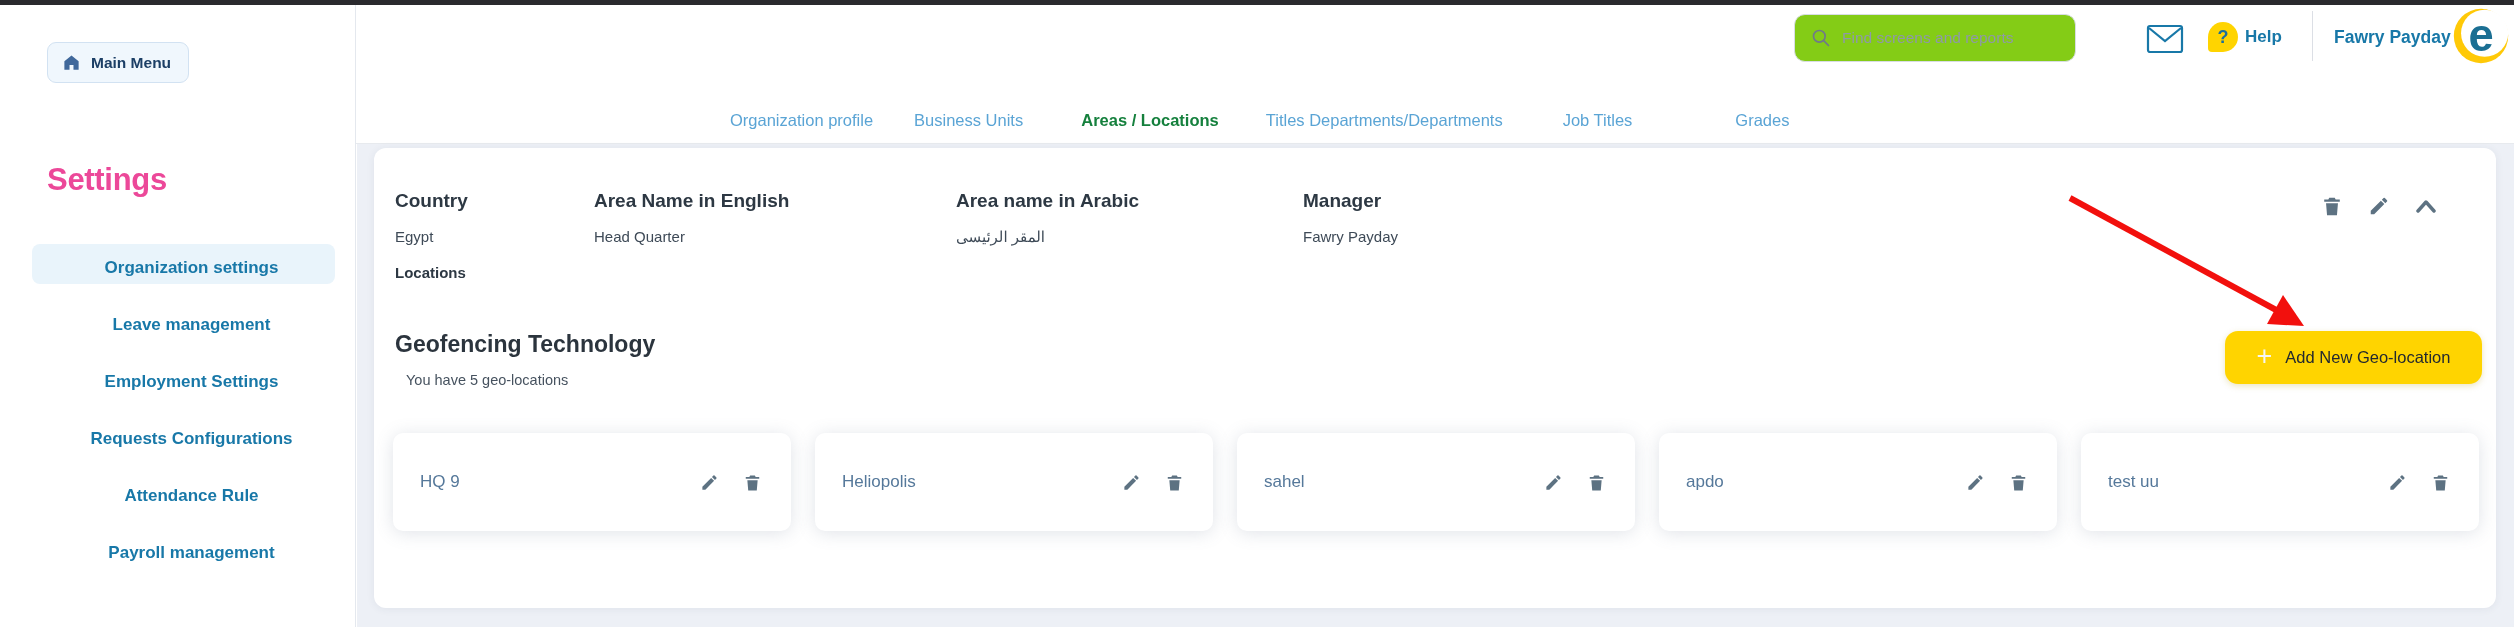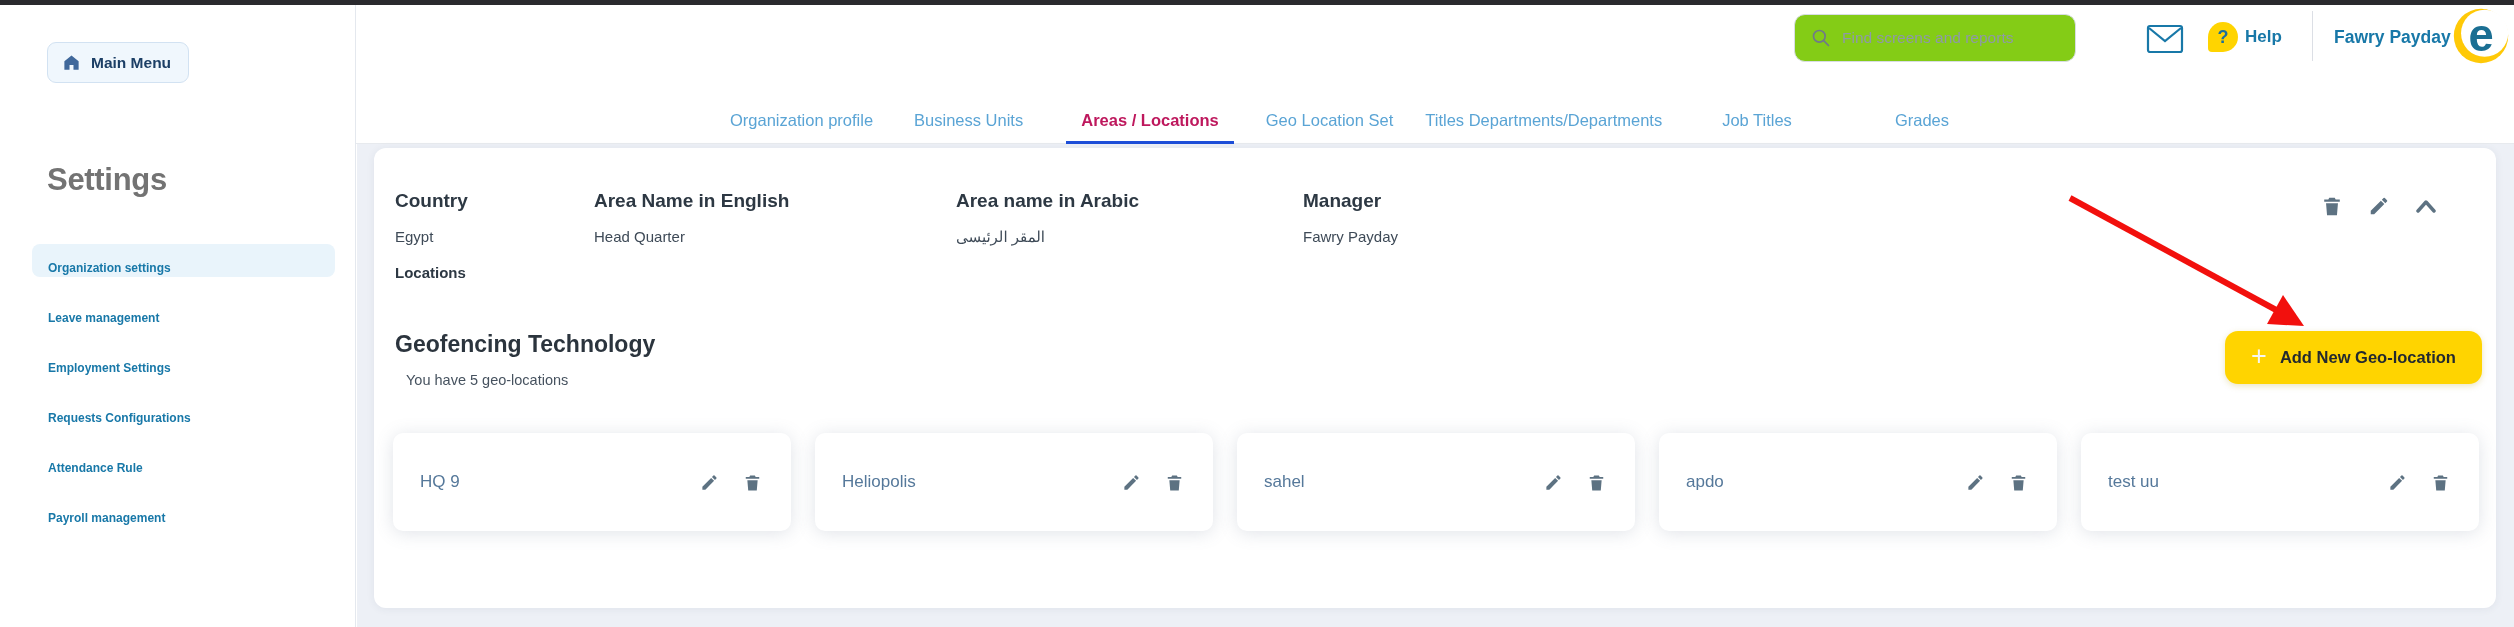--- a/index.html
+++ b/index.html
@@ -6,23 +6,23 @@
   html,body { width:2514px; height:627px; background:#fff; font-family:"Liberation Sans", sans-serif; }
   .app { position:relative; width:2514px; height:627px; background:#fff; overflow:hidden; }
 
   
   .top-strip { position:absolute; left:0; top:0; width:2514px; height:5px; background:#2a2a2e; }
 
   
   .sidebar { position:absolute; left:0; top:5px; width:356px; height:622px; background:#fff; border-right:1px solid #e4e8ee; }
   .main-menu { position:absolute; left:47px; top:37px; width:142px; height:41px; background:#f0f7fd; border:1.5px solid #d2e2f2; border-radius:9px; display:flex; align-items:center; gap:10px; padding-left:14px; cursor:pointer; }
   .main-menu span { font-size:15.5px; font-weight:700; color:#1c3f66; }
-  .settings-title { position:absolute; left:47px; top:157px; font-size:31px; font-weight:700; color:#737373; letter-spacing:-.3px; }
+  .settings-title { position:absolute; left:47px; top:157px; font-size:31px; font-weight:700; color:#ec4899; letter-spacing:-.3px; }
   .nav { position:absolute; left:0; top:239px; width:356px; }
-  .nav-item { margin:0 0 17px 32px; width:303px; height:33px; line-height:48px; padding-left:16px; border-radius:8px; font-size:12px; font-weight:700; color:#1878a8; cursor:pointer; white-space:nowrap; }
+  .nav-item { margin:0 0 17px 32px; width:303px; height:40px; line-height:48px; padding-left:16px; border-radius:8px; font-size:17px; font-weight:700; color:#1878a8; cursor:pointer; white-space:nowrap;text-align:center; }
   .nav-item.active { background:#e9f4fb; }
 
   
   .header { position:absolute; left:356px; top:5px; width:2158px; height:139px; background:#fff; border-bottom:1px solid #e7eaee; }
   .search-box { position:absolute; left:1438px; top:9px; width:282px; height:48px; border:1px solid #d8dde4; border-radius:11px; display:flex; align-items:center; gap:11px; padding:0 16px; background:#84cc16; }
   .search-box input { border:none; outline:none; flex:1; font-size:15.5px; color:#333; font-family:"Liberation Sans", sans-serif; background:transparent; }
   .search-box input::placeholder { color:#8e99a8; }
   .mail-btn { position:absolute; left:1790px; top:18px; width:38px; height:32px; cursor:pointer; }
   .help-btn { position:absolute; left:1852px; top:17px; display:flex; align-items:center; gap:7px; cursor:pointer; }
   .help-badge { width:30px; height:30px; border-radius:50% 50% 50% 4px; background:#ffd400; color:#1a6f9c; font-size:18px; font-weight:700; display:flex; align-items:center; justify-content:center; }
@@ -30,41 +30,41 @@
   .header-divider { position:absolute; left:1956px; top:6px; width:1px; height:50px; background:#dcdfe5; }
   .brand-name { position:absolute; left:1978px; top:22px; font-size:17.5px; font-weight:700; color:#1878a8; }
   .brand-logo { position:absolute; left:2096px; top:2px; width:58px; height:58px; cursor:pointer; }
 
   
   .tabs { position:absolute; left:374px; top:93px; height:51px; display:flex; align-items:stretch; }
   .tab { font-size:16.5px; color:#5aa4d5; line-height:44px; cursor:pointer; white-space:nowrap; }
   .tab.t0 { margin-right:41px; } .tab.t1 { margin-right:43px; }
   .tab.t2 { margin-right:32px; } .tab.t3 { margin-right:32px; }
   .tab.t4 { margin-right:60px; } .tab.t5 { margin-right:103px; }
-  .tab.active { color:#be185d; font-weight:700; border-bottom:8px solid #1d4ed8; padding:0 15px; }
+  .tab.active { color:#15803d; font-weight:700; border-bottom:4px solid #1d4ed8; padding:0 15px; }
 
   
   .main-bg { position:absolute; left:357px; top:144px; width:2157px; height:483px; background:#edf0f6; }
   .panel { position:absolute; left:17px; top:4px; width:2122px; height:460px; background:#fff; border-radius:12px; box-shadow:0 1px 8px rgba(40,60,90,.07); }
 
   .field { position:absolute; top:42px; }
   .field.f0 { left:21px; } .field.f1 { left:220px; } .field.f2 { left:582px; } .field.f3 { left:929px; }
   .field .flabel { font-size:19px; font-weight:700; color:#2d3843; margin-bottom:16px; }
   .field .fvalue { font-size:15px; color:#3e4a57; }
   .locations-label { position:absolute; left:21px; top:116px; font-size:15px; font-weight:700; color:#2d3843; }
 
   .panel-actions { position:absolute; right:58px; top:46px; display:flex; align-items:center; gap:23px; }
   .icon-btn { width:24px; height:24px; cursor:pointer; display:flex; align-items:center; justify-content:center; }
 
   .geo-title { position:absolute; left:21px; top:183px; font-size:23px; font-weight:700; color:#2b343d; }
   .geo-subtitle { position:absolute; left:32px; top:224px; font-size:14.5px; color:#46525f; }
 
   .add-geo-btn { position:absolute; left:1851px; top:183px; width:257px; height:53px; background:#ffd400; border:none; border-radius:13px; display:flex; align-items:center; justify-content:center; gap:13px; cursor:pointer; box-shadow:0 2px 6px rgba(180,150,0,.25); }
   .add-geo-btn .plus { color:#f6f6f4; font-size:27px; font-weight:400; line-height:1; margin-top:-3px; }
-  .add-geo-btn .lbl { font-size:16.5px; font-weight:700; color:#23292f; }
+  .add-geo-btn .lbl { font-size:16.5px; font-weight:400; color:#23292f; }
 
   .red-arrow { position:absolute; left:1699px; top:31px; width:270px; height:165px; pointer-events:none; z-index:6; }
 
   .geo-card { position:absolute; top:285px; width:398px; height:98px; background:#fff; border-radius:10px; box-shadow:0 2px 18px rgba(100,115,140,.20); display:flex; align-items:center; padding:0 27px; }
   .geo-card.c0 { left:19px; } .geo-card.c1 { left:441px; } .geo-card.c2 { left:863px; }
   .geo-card.c3 { left:1285px;justify-content:space-between; } .geo-card.c4 { left:1707px; }
   .geo-card .gname { flex:1; font-size:17px; color:#55789a; }
   .card-icons { display:flex; align-items:center; gap:19px; }
 </style>
 </head>
@@ -112,21 +112,20 @@
     <svg class="brand-logo" viewBox="0 0 64 64">
       <circle cx="32" cy="32" r="30" fill="#ffc907"></circle>
       <circle cx="36" cy="29" r="26" fill="#ffffff"></circle>
       <text x="32" y="49" text-anchor="middle" font-size="50" font-weight="bold" fill="#1b6f93" font-family="Liberation Sans, sans-serif">e</text>
     </svg>
 
     <nav class="tabs">
       <span class="tab t0">Organization profile</span>
       <span class="tab t1">Business Units</span>
       <span class="tab t2 active">Areas / Locations</span>
-      <span class="tab t3">Geo Location Set</span>
       <span class="tab t4">Titles Departments/Departments</span>
       <span class="tab t5">Job Titles</span>
       <span class="tab t6">Grades</span>
     </nav>
   </header>
 
   <div class="main-bg">
     <section class="panel">
 
       <div class="field f0">

